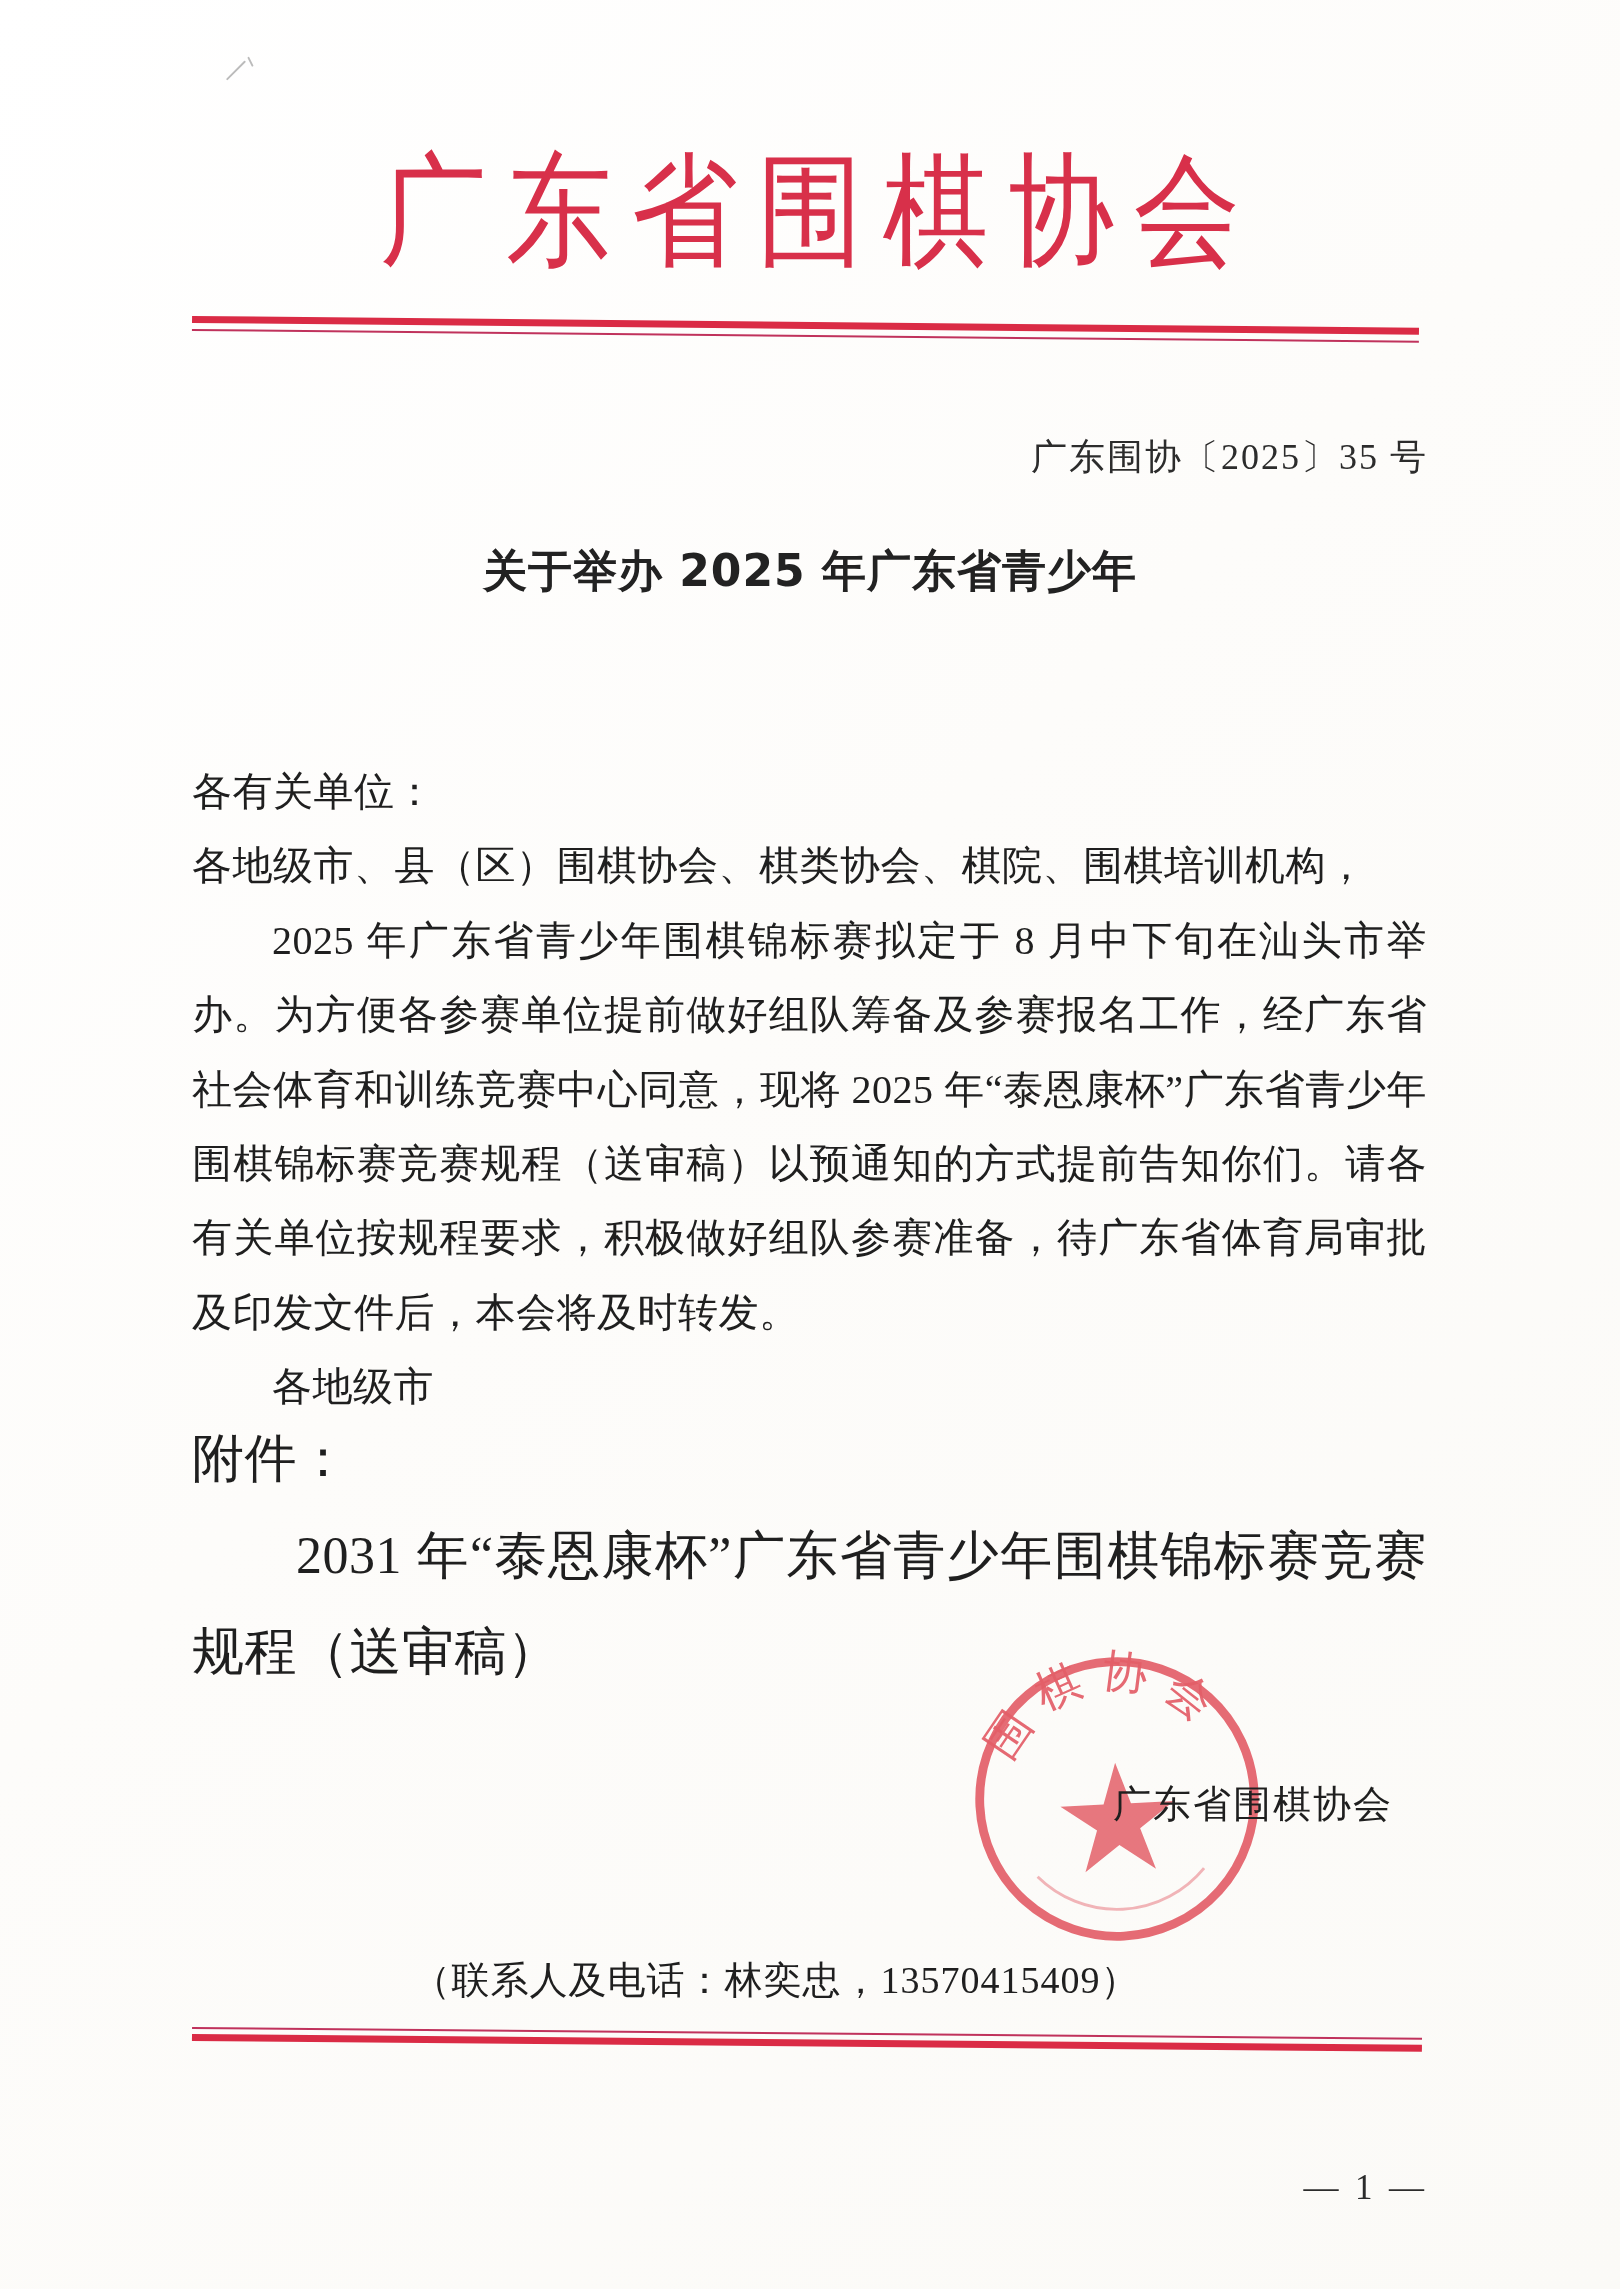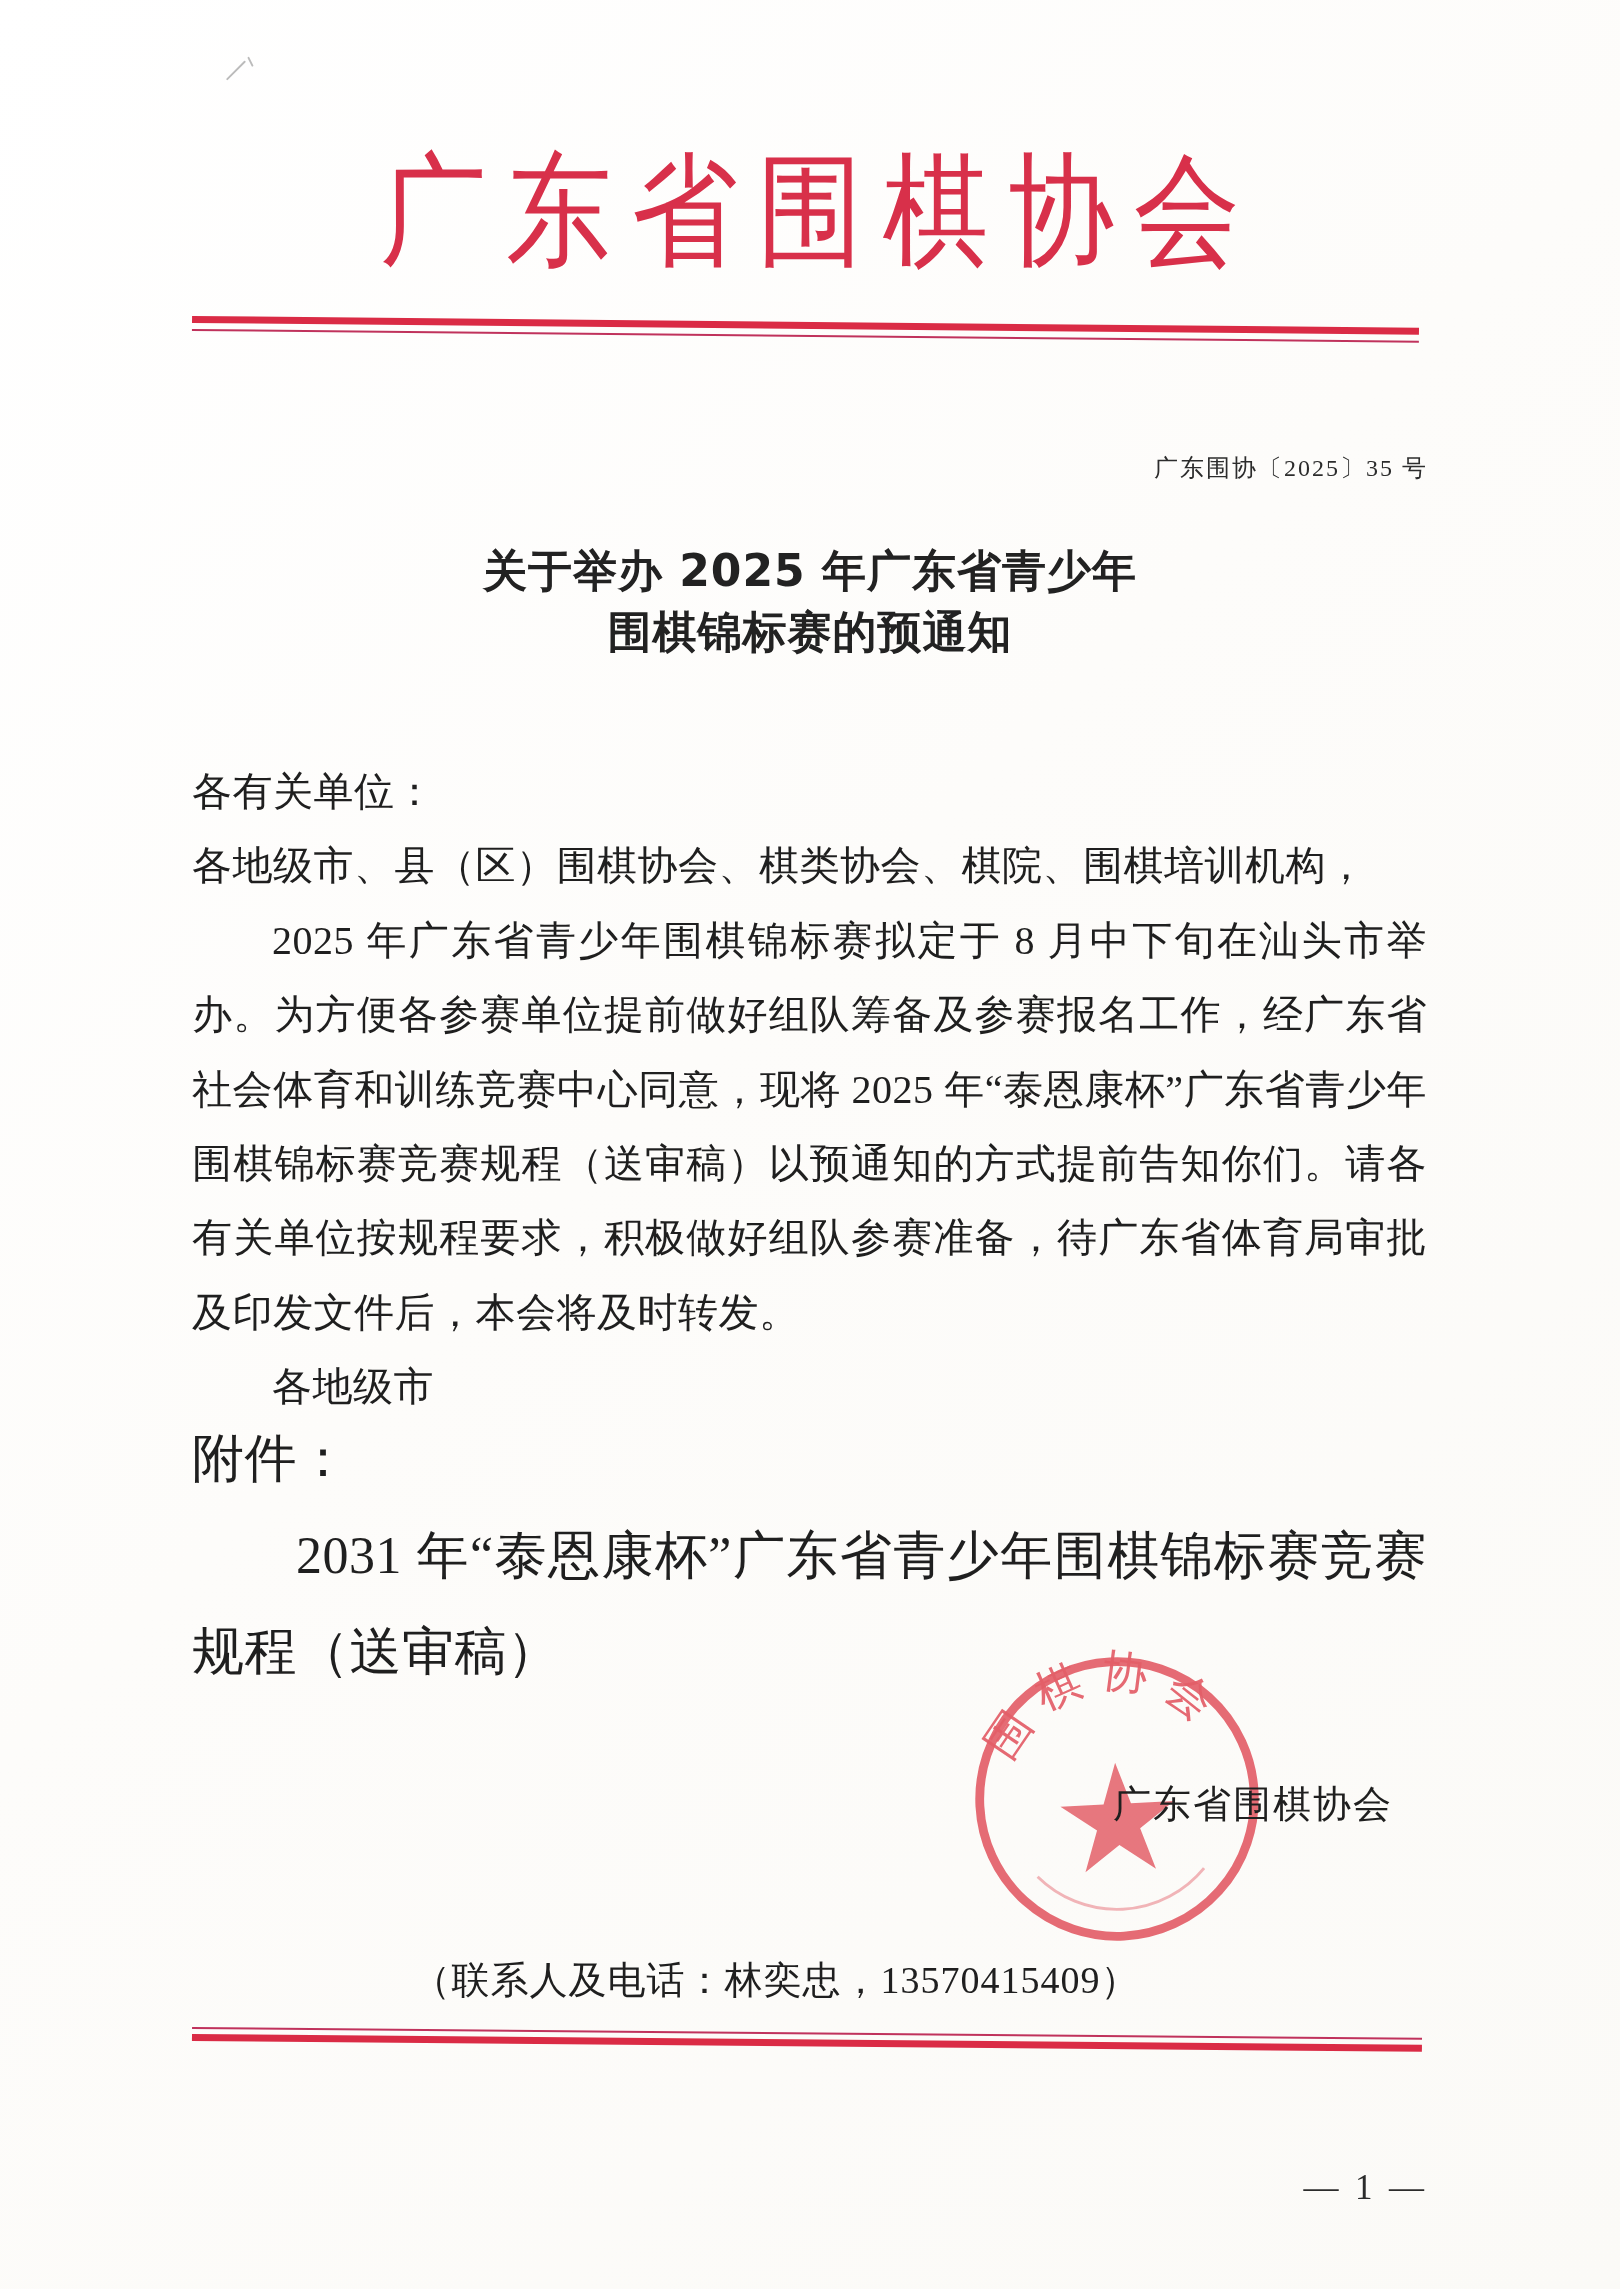--- a/index.html
+++ b/index.html
@@ -65,22 +65,22 @@
   .rule-thin {
     height: 2px;
     background: #c0325c;
     width: 100%;
   }
 
   
   .doc-number {
     position: absolute;
     right: 192px;
-    top: 452px;
-    font-size: 24px;
+    top: 433px;
+    font-size: 36px;
     letter-spacing: 2px;
     color: #2c2c2c;
     white-space: nowrap;
   }
 
   
   .doc-title {
     position: absolute;
     left: 0;
     right: 0;
@@ -224,21 +224,20 @@
   <div class="header-rules">
     <div class="rule-thick"></div>
     <div class="rule-gap"></div>
     <div class="rule-thin"></div>
   </div>
 
   <div class="doc-number">广东围协〔2025〕35 号</div>
 
   <div class="doc-title">
     <span class="tline">关于举办 2025 年广东省青少年</span>
-    <span class="tline">围棋锦标赛的预通知</span>
   </div>
 
   <div class="body-block">
     <div class="p-plain">各有关单位：</div>
     <div class="p-plain">各地级市、县（区）围棋协会、棋类协会、棋院、围棋培训机构，</div>
     <div class="p-indent">2025 年广东省青少年围棋锦标赛拟定于 8 月中下旬在汕头市举办。为方便各参赛单位提前做好组队筹备及参赛报名工作，经广东省社会体育和训练竞赛中心同意，现将 2025 年“泰恩康杯”广东省青少年围棋锦标赛竞赛规程（送审稿）以预通知的方式提前告知你们。请各有关单位按规程要求，积极做好组队参赛准备，待广东省体育局审批及印发文件后，本会将及时转发。</div>
     <div class="p-indent">各地级市</div>
   </div>
 
   <div class="attach-block">

